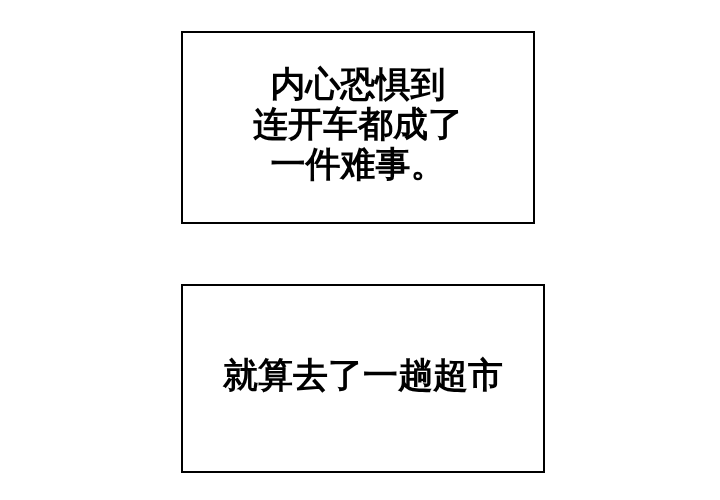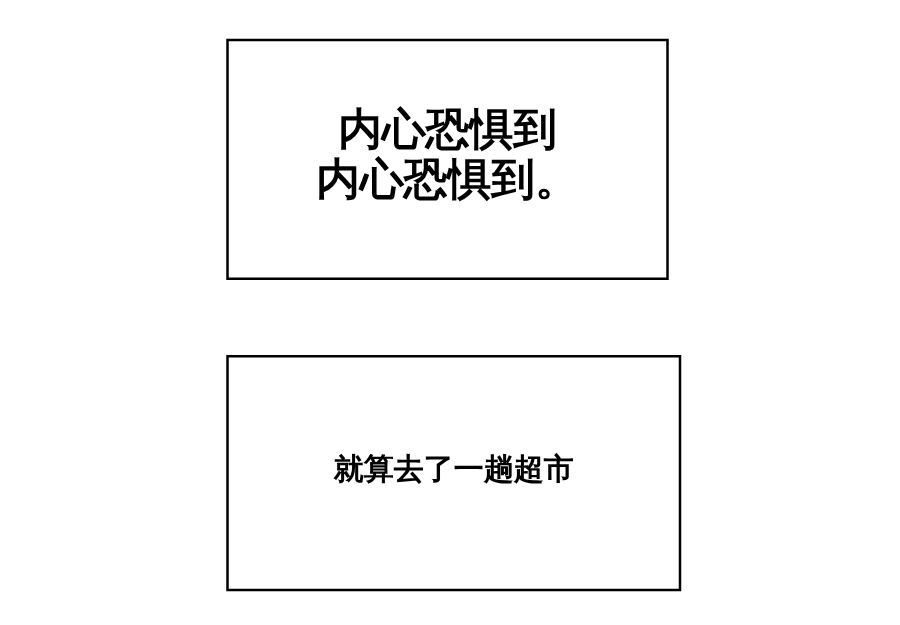--- a/index.html
+++ b/index.html
@@ -35,36 +35,37 @@
     height: 193px;
     font-size: 35px;
     line-height: 40px;
     padding-bottom: 8px;
   }
   .box-2 {
     left: 181px;
     top: 284px;
     width: 364px;
     height: 189px;
-    font-size: 24px;
+    font-size: 35px;
     line-height: 40px;
     padding-bottom: 8px;
   }
   .text-line {
     white-space: nowrap;
     letter-spacing: 0px;
   }
 </style>
 </head>
 <body>
 
 <div class="canvas">
 
   <div class="narration-box box-1">
     <div class="text-line">内心恐惧到</div>
-    <div class="text-line">内心恐惧到。</div>
+    <div class="text-line">连开车都成了</div>
+    <div class="text-line">一件难事。</div>
   </div>
 
   <div class="narration-box box-2">
     <div class="text-line">就算去了一趟超市</div>
   </div>
 
 </div>
 
 </body></html>

